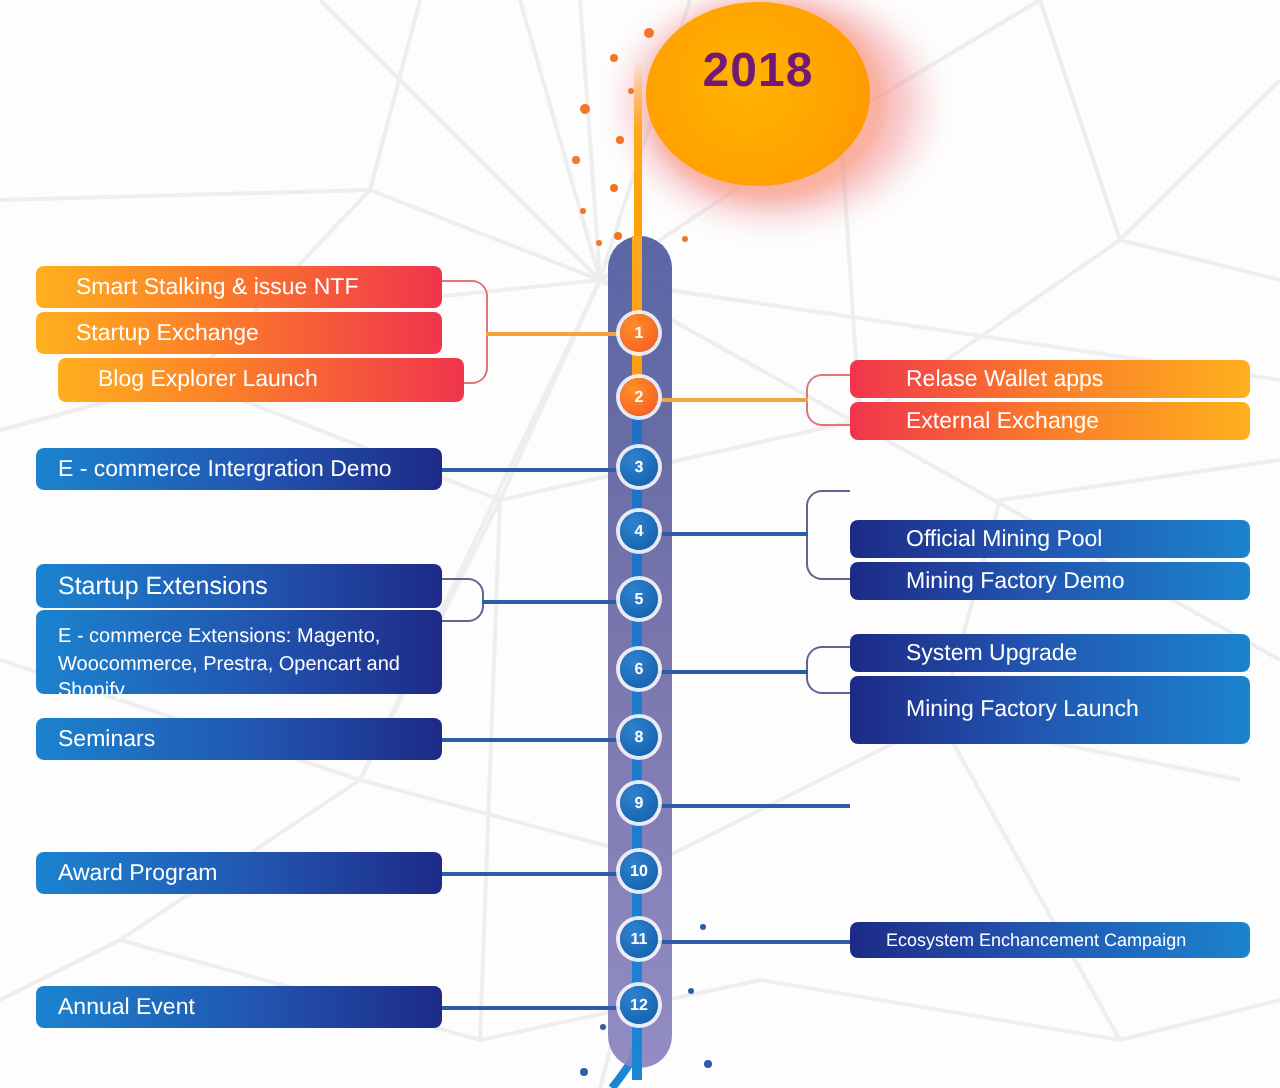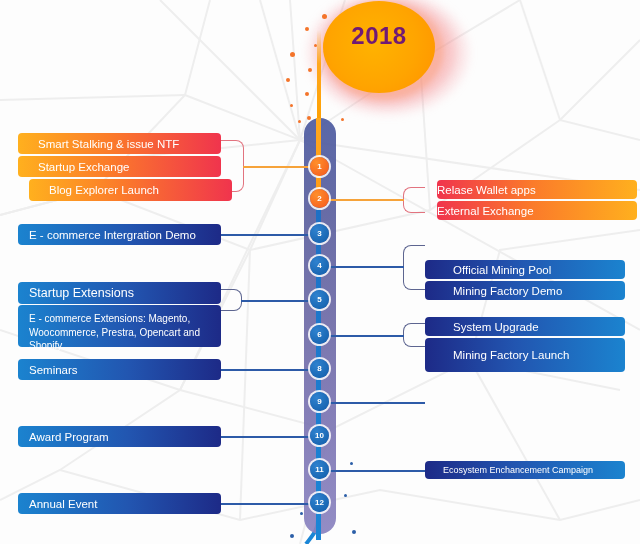--- a/index.html
+++ b/index.html
@@ -51,21 +51,21 @@
   .node.orange{background:radial-gradient(circle at 35% 30%,#ff8f2a,#f4571f);}
   .node.blue{background:radial-gradient(circle at 35% 30%,#2f82cf,#115ca8);}
 
   
   .box{position:absolute;border-radius:4px;display:flex;align-items:center;
      color:#ffffff;z-index:6;box-sizing:border-box;}
   .box span{display:block;}
   .box.l-orange{background:linear-gradient(90deg,#ffb01e 0%,#fb7b2a 45%,#f0344d 100%);
      padding-left:20px;font-size:11.5px;}
   .box.r-orange{background:linear-gradient(90deg,#f0344d 0%,#fb7b2a 48%,#ffb01e 100%);
-     font-size:11.5px;margin-left:12px;}
+     padding-left:28px;font-size:11.5px;}
   .box.l-blue{background:linear-gradient(90deg,#1b83cf 0%,#2255b0 55%,#1d2a87 100%);
      padding-left:11px;font-size:11.5px;}
   .box.r-blue{background:linear-gradient(90deg,#1d2a87 0%,#2255b0 45%,#1b83cf 100%);
      padding-left:28px;font-size:11.5px;}
   .box.small{font-size:9px;}
   .box.multiline{align-items:flex-start;padding-top:7px;line-height:1.35;font-size:10px;}
 
   
   .conn{position:absolute;z-index:5;}
   .hline-blue{background:#2d5ba8;height:1.5px;}

